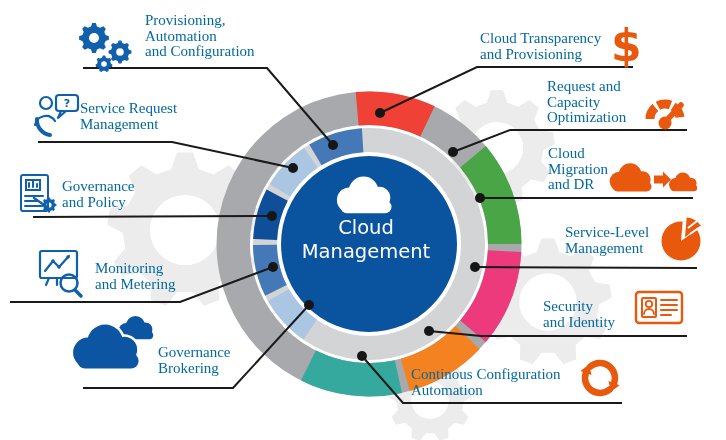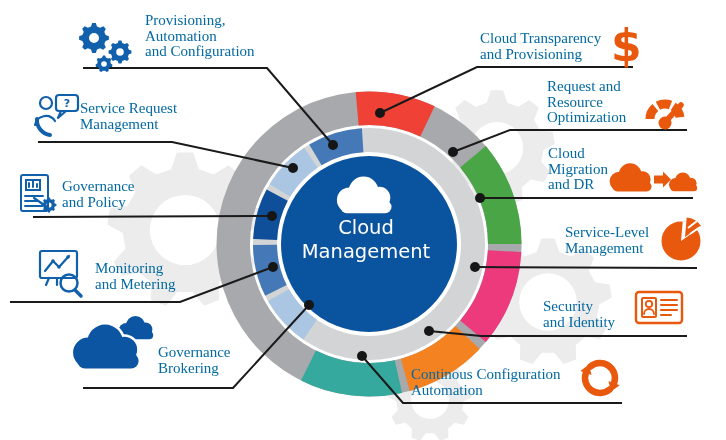--- a/index.html
+++ b/index.html
@@ -206,21 +206,21 @@
   <div class="lbl lbl-multicloud">
     <span>Governance</span>
     <span>Brokering</span>
   </div>
   <div class="lbl lbl-cost">
     <span>Cloud Transparency</span>
     <span>and Provisioning</span>
   </div>
   <div class="lbl lbl-capacity">
     <span>Request and</span>
-    <span>Resource</span>
+    <span>Capacity</span>
     <span>Optimization</span>
   </div>
   <div class="lbl lbl-migration">
     <span>Cloud</span>
     <span>Migration</span>
     <span>and DR</span>
   </div>
   <div class="lbl lbl-service-level">
     <span>Service-Level</span>
     <span>Management</span>

